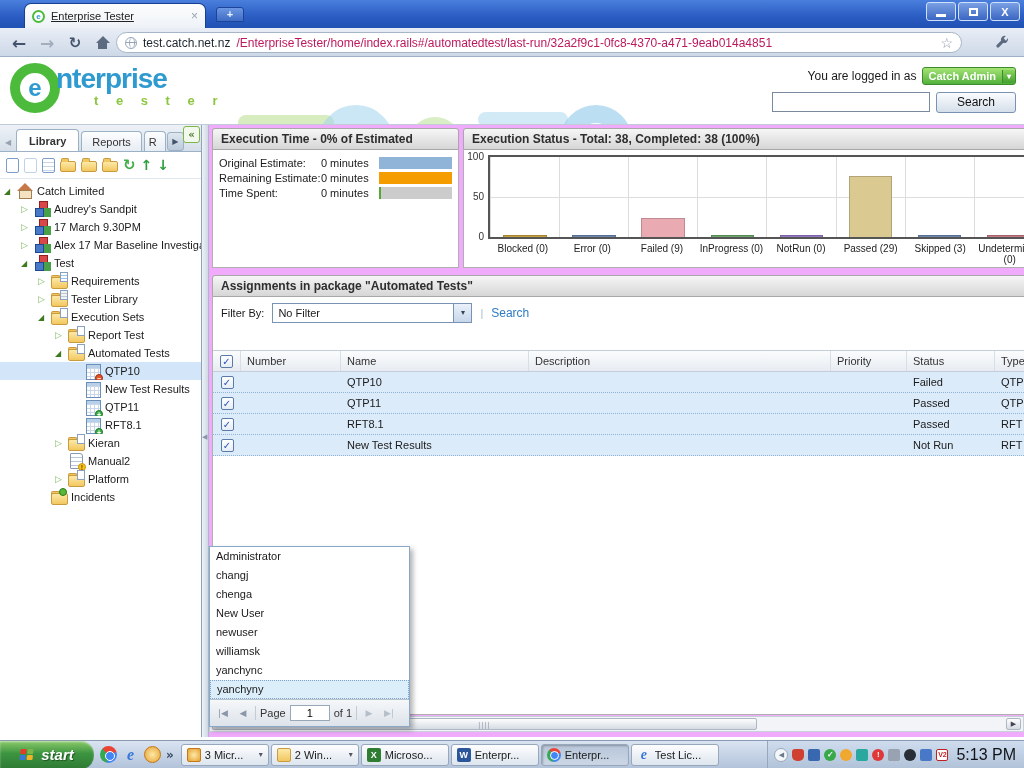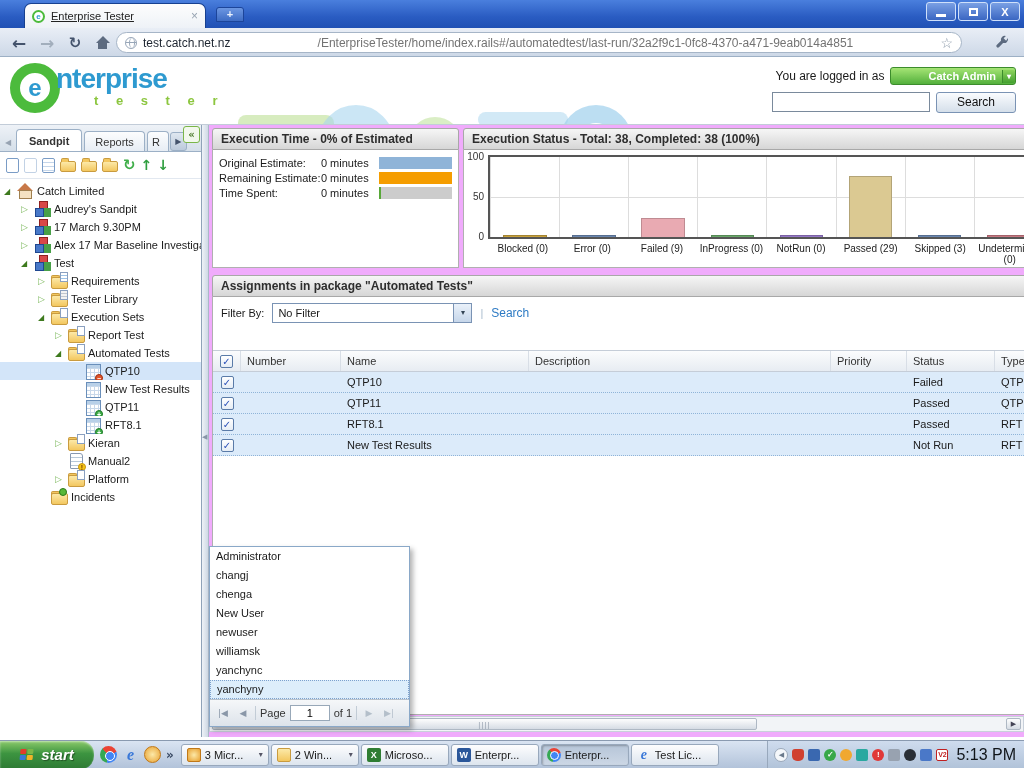--- a/index.html
+++ b/index.html
@@ -35,27 +35,27 @@
   .nb-back { left:6px; font-weight:bold; }
   .nb-fwd { left:34px; color:#a2aebc; font-weight:bold; }
   .nb-refresh { left:62px; font-size:15px; font-weight:bold; }
   .nb-home { left:90px; }
   .homeico { position:relative; width:15px; height:13px; }
   .homeico::after { content:''; position:absolute; left:2px; top:6px; width:9px; height:7px; background:#5d6b80; }
   .homeico::before { content:''; position:absolute; left:0; top:0; border-left:7.5px solid transparent;
     border-right:7.5px solid transparent; border-bottom:7px solid #5d6b80; }
   .addr { position:absolute; left:116px; top:4px; width:846px; height:21px; background:#fff;
     border:1px solid #a6b5c7; border-radius:11px; display:flex; align-items:center; gap:6px;
-    padding:0 8px; font-size:12px; white-space:nowrap; overflow:hidden;text-align:center; }
+    padding:0 8px; font-size:12px; white-space:nowrap; overflow:hidden; }
   .globe { width:12px; height:12px; border:1px solid #98a6b8; border-radius:50%; position:relative; flex:none; }
   .globe::before { content:''; position:absolute; left:0; right:0; top:4px; height:1px; background:#98a6b8; }
   .globe::after { content:''; position:absolute; left:3px; top:0; bottom:0; width:4px;
     border:1px solid #98a6b8; border-radius:50%; border-top:none; border-bottom:none; }
   .u-dom { color:#1d2530; }
-  .u-path { color:#737373; flex:1; overflow:hidden; }
+  .u-path { color:#be185d; flex:1; overflow:hidden; }
   .addr .star { color:#8a98a8; font-size:14px; font-family:"DejaVu Sans",sans-serif; }
   .wrench { position:absolute; right:14px; top:7px; }
 
   
   #appheader { position:absolute; left:0; top:57px; width:1024px; height:68px; background:#fff;
     border-bottom:1px solid #c2ccd8; overflow:hidden; }
   .deco { position:absolute; border-radius:10px; }
   .d1 { left:238px; top:58px; width:96px; height:16px; background:#b6dd8b; opacity:.55; }
   .d3 { left:318px; top:48px; width:76px; height:76px; border-radius:50%; border:19px solid #a8d6ef; opacity:.6; }
   .d3::before { content:''; position:absolute; left:-19px; top:12px; width:76px; height:13px; background:#fff; }
@@ -66,21 +66,21 @@
   .logo { position:absolute; left:10px; top:6px; display:flex; align-items:flex-start; }
   .logo-e { width:50px; height:50px; border-radius:50%; border:10px solid #4cbb3c; background:#fff;
     color:#2e9ad0; font:bold 24px/30px "Liberation Sans",sans-serif; text-align:center; flex:none; }
   .logo-words { margin-left:-4px; }
   .logo-main { color:#2e9ad0; font-weight:bold; font-size:28px; letter-spacing:-1px; }
   .logo-sub { color:#8cc63f; font-weight:bold; font-size:13px; letter-spacing:7px; margin:-2px 0 0 38px; }
   .hdr-right { position:absolute; right:8px; top:10px; text-align:right; }
   .loggedin { font-size:12px; color:#1a1a1a; display:flex; align-items:center; gap:5px; justify-content:flex-end; }
   .userbtn { display:inline-flex; align-items:center; background:linear-gradient(#a5e475,#53b03c);
     border:1px solid #3c8c2c; border-radius:3px; color:#fff; font-size:11px; font-weight:bold; }
-  .userbtn .ulabel { padding:2px 6px;margin-left:32px; }
+  .userbtn .ulabel { padding:2px 6px; }
   .userbtn .ucaret { padding:2px 4px; border-left:1px solid #3c8c2c; background:linear-gradient(#8cd45c,#44a030);
     font-size:8px; border-radius:0 2px 2px 0; }
   .searchrow { margin-top:7px; display:flex; gap:6px; justify-content:flex-end; }
   .hsearch-input { width:158px; height:20px; border:1px solid #7a8a9c; font-size:12px; padding:0 4px; }
   .hsearch-btn { width:80px; height:21px; background:linear-gradient(#fafcfe,#d5dfea);
     border:1px solid #7a93b4; border-radius:3px; font-size:12px; color:#111; text-align:center; line-height:19px; }
 
   
   #sidebar { position:absolute; left:0; top:125px; width:202px; height:612px; background:#fff;
     border-right:1px solid #8fa2b8; }
@@ -356,21 +356,21 @@
       <div class="searchrow">
         <input class="hsearch-input" style="">
         <div class="hsearch-btn">Search</div>
       </div>
     </div>
   </div>
 
   <div id="sidebar">
     <div class="tabstrip">
       <span class="tsarrow">◀</span>
-      <span class="stab active">Sandpit</span>
+      <span class="stab active">Library</span>
       <span class="stab">Reports</span>
       <span class="stab cut">R</span>
       <span class="tsbtn">▶</span>
       <span class="collapsebtn">«</span>
     </div>
     <div class="tools">
       <span class="t-doc"></span>
       <span class="t-doc dim"></span>
       <span class="t-doc lines"></span>
       <span class="t-folder"></span>

